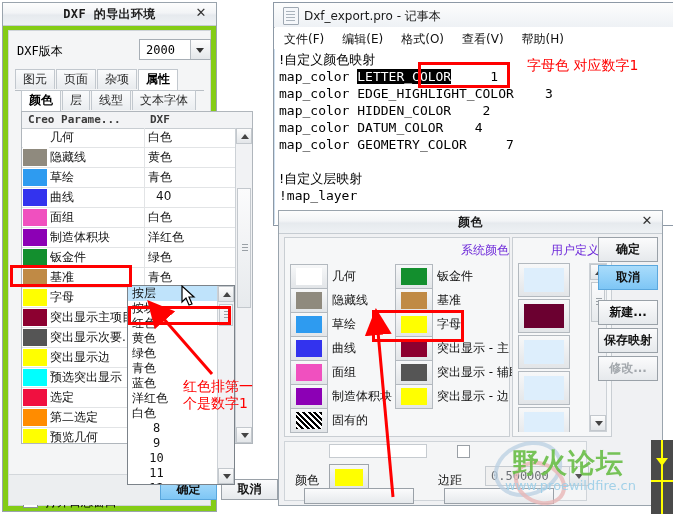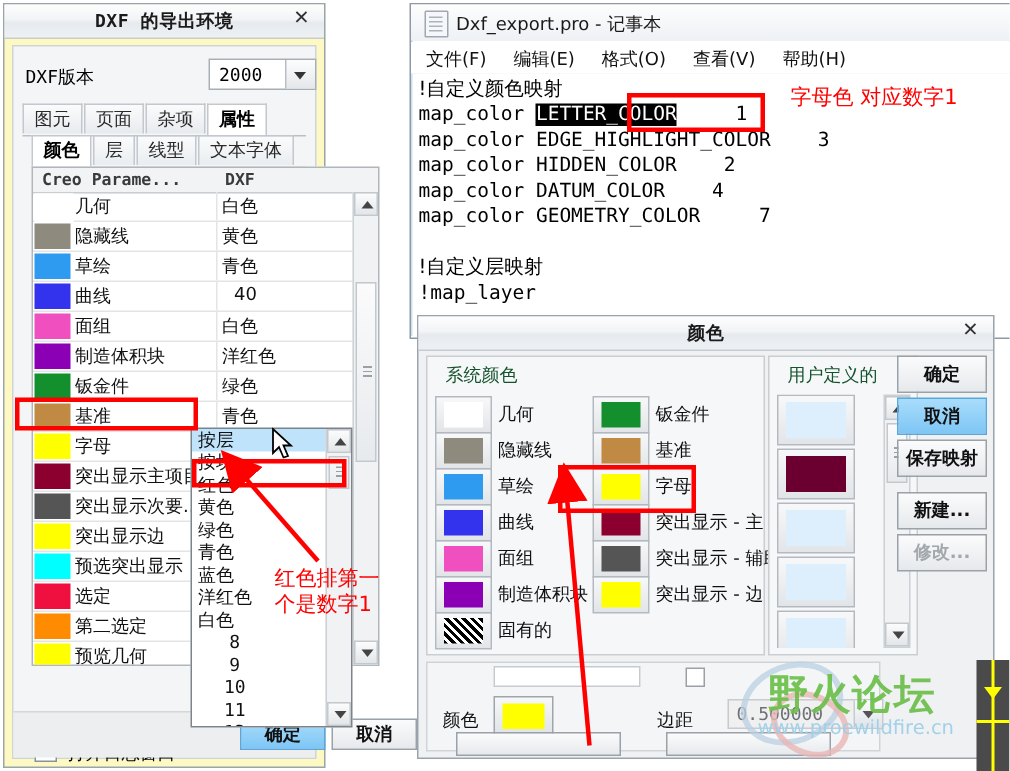--- a/index.html
+++ b/index.html
@@ -19,21 +19,21 @@
     position:absolute;left:0;right:0;top:3px;text-align:center;
     font-family:"DejaVu Sans Mono","Liberation Mono",monospace;
     font-size:12px;font-weight:bold;color:#1b1b1b;letter-spacing:.4px;
   }
   .close-x{
     position:absolute;right:8px;top:3px;width:14px;height:14px;line-height:14px;
     text-align:center;font-weight:bold;font-size:13px;color:#333;cursor:pointer;
   }
 
   
-  #dxfwin{left:2px;top:2px;width:215px;height:510px;background:#fef9c3;}
+  #dxfwin{left:2px;top:2px;width:215px;height:510px;background:#84cc16;}
   #dxfwin .inner{position:absolute;left:5px;top:27px;right:5px;bottom:5px;
     background:#f4f5f6;border:1px solid #cfd4d9;box-sizing:border-box;}
   .field-row{position:absolute;left:8px;top:8px;right:8px;height:24px;}
   .field-label{position:absolute;left:0;top:4px;
     font-family:"DejaVu Sans Mono","Liberation Mono",monospace;font-size:12px;}
   .combo{
     position:absolute;left:122px;top:0;width:72px;height:21px;background:#fff;
     border:1px solid #a7aeb5;box-sizing:border-box;
   }
   .combo .val{position:absolute;left:6px;top:3px;
@@ -155,21 +155,21 @@
               border-left:1px solid #dfe3e7;}
   #np-left-edge{position:absolute;left:0;top:46px;bottom:1px;width:4px;background:#cfe0f0;}
   .sel-hl{background:#000000;color:#fff;}
 
   
   #colordlg{left:278px;top:210px;width:385px;height:296px;background:#f0f1f3;border:1px solid #9aa4ad;}
   #cd-body{position:absolute;left:5px;top:26px;right:5px;bottom:5px;}
   .cd-panel{position:absolute;background:#f6f7f8;border:1px solid #c9ced3;box-sizing:border-box;}
   #cd-sys{left:0;top:0;width:226px;height:200px;}
   #cd-usr{left:228px;top:0;width:100px;height:200px;}
-  #cd-sys .ttl,#cd-usr .ttl{position:absolute;left:12px;right:0;top:4px;text-align:left;font-size:12px;color:#14532d;}
+  #cd-sys .ttl,#cd-usr .ttl{position:absolute;left:0;right:0;top:4px;text-align:right;font-size:12px;color:#6d28d9;}
   .cgrid{position:absolute;left:5px;top:25px;right:5px;bottom:4px;}
   .ccell{position:absolute;height:27px;}
   .cbtn{position:absolute;left:0;top:1px;width:38px;height:25px;
         background:linear-gradient(to bottom,#f7f8f9,#e2e5e8);border:1px solid #b3b9bf;box-sizing:border-box;}
   .cbtn .inner-sw{position:absolute;left:5px;top:3px;right:5px;bottom:3px;}
   .clbl{position:absolute;left:42px;top:5px;font-size:12px;color:#111;white-space:nowrap;}
   .hatch{background:repeating-linear-gradient(45deg,#000 0 2px,#fff 2px 4px);}
 
   #cd-usr .ulist{position:absolute;left:5px;top:25px;width:54px;bottom:4px;overflow:hidden;}
   .ucell{width:52px;height:34px;background:linear-gradient(to bottom,#f7f8f9,#e2e5e8);
@@ -552,22 +552,22 @@
         <div class="thumb" style="top:18px;height:40px;"></div>
         <div class="sbtn down">
             <i class="tri-d"></i>
           </div>
       </div>
     </div>
 
     <div id="cd-buttons">
       <div class="btn" id="cd-btn-ok">确定</div>
       <div class="btn" id="cd-btn-cancel">取消</div>
+      <div class="btn" id="cd-btn-new">新建...</div>
       <div class="btn" id="cd-btn-save">保存映射</div>
-      <div class="btn" id="cd-btn-new">新建...</div>
       <div class="btn" id="cd-btn-modify">修改...</div>
     </div>
 
     <div id="cd-lower">
       <div id="cd-topfield"></div>
       <div id="cd-topchk"></div>
       <div class="lbl" id="cd-color-label">颜色</div>
       <div id="cd-color-btn">
         <div class="inner-sw" style="background: rgb(255, 255, 0);"></div>
       </div>

